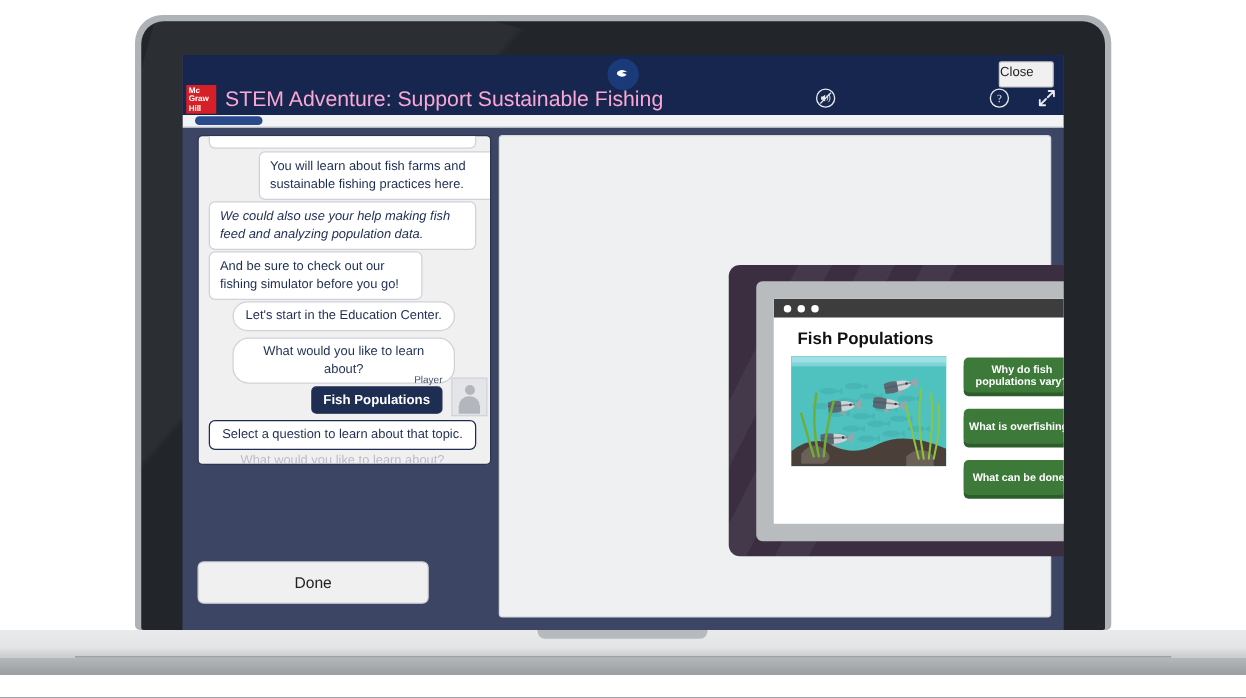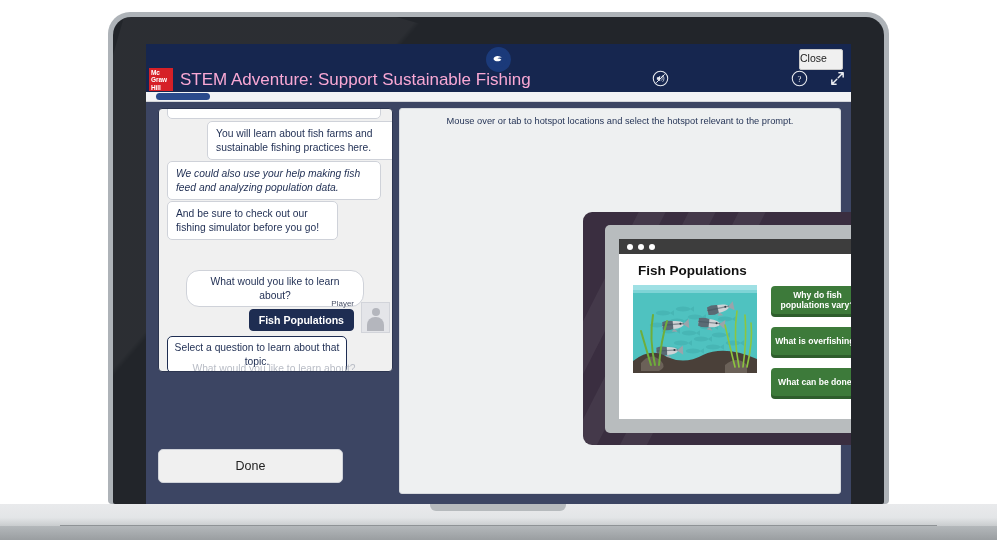--- a/index.html
+++ b/index.html
@@ -121,21 +121,21 @@
     background:#1e2d52;color:#fff;border:1px solid #1e2d52;border-radius:4px;
     font-size:10.6px;font-weight:bold;line-height:14px;padding:3px 9px;
   }
   .avatar{
     position:absolute;right:2px;top:193px;width:27px;height:29px;
     background:#e4e5e9;border:1px solid #d2d4da;
   }
   .avatar-head{position:absolute;left:9.5px;top:5px;width:8px;height:8px;border-radius:50%;background:#b4b6bd;}
   .avatar-body{position:absolute;left:5px;top:14px;width:17px;height:14px;border-radius:8px 8px 0 0;background:#b4b6bd;}
   .b6{
-    top:227px;left:8px;width:180px;text-align:center;
+    top:227px;left:8px;width:214px;text-align:center;
     border:1.6px solid #1e2d52;border-radius:5px;font-weight:normal;
     padding:4px 0;
   }
   .b7-cut{
     position:absolute;left:8px;top:253px;width:214px;height:12px;overflow:hidden;
     color:#b9bdc6;font-size:10.3px;line-height:13.5px;text-align:center;
   }
 
   .done-btn{
     position:absolute;left:0px;top:341px;width:185px;height:34px;box-sizing:border-box;
@@ -261,40 +261,40 @@
 
     <div class="left-panel">
 
       <div class="chat-box">
 
         <div class="bubble cut">Education Center</div>
 
         <div class="bubble npc b1">You will learn about fish farms and sustainable fishing practices here.</div>
         <div class="bubble npc b2">We could also use your help making fish feed and analyzing population data.</div>
         <div class="bubble npc b3">And be sure to check out our fishing simulator before you go!</div>
+        <div class="bubble b4">Let's start in the Education Center.</div>
         <div class="bubble b5">What would you like to learn about?</div>
 
         <div class="player-label">Player</div>
         <div class="player-bubble">Fish Populations</div>
 
         <div class="avatar">
           <div class="avatar-head"></div>
           <div class="avatar-body"></div>
         </div>
 
         <div class="bubble b6">Select a question to learn about that topic.</div>
         <div class="b7-cut">What would you like to learn about?</div>
       </div>
 
       <div class="done-btn">Done</div>
     </div>
 
     <div class="right-panel">
 
-      <div class="hint-text">Mouse over or tab to hotspot locations and select the hotspot relevant to the prompt.</div>
 
       <div class="tablet">
         <div class="tablet-stripes">
           <i style="left:-4px"></i>
             <i style="left:46px"></i>
             <i style="left:96px"></i>
         </div>
 
         <div class="tablet-inner">
           <div class="tablet-screen">

